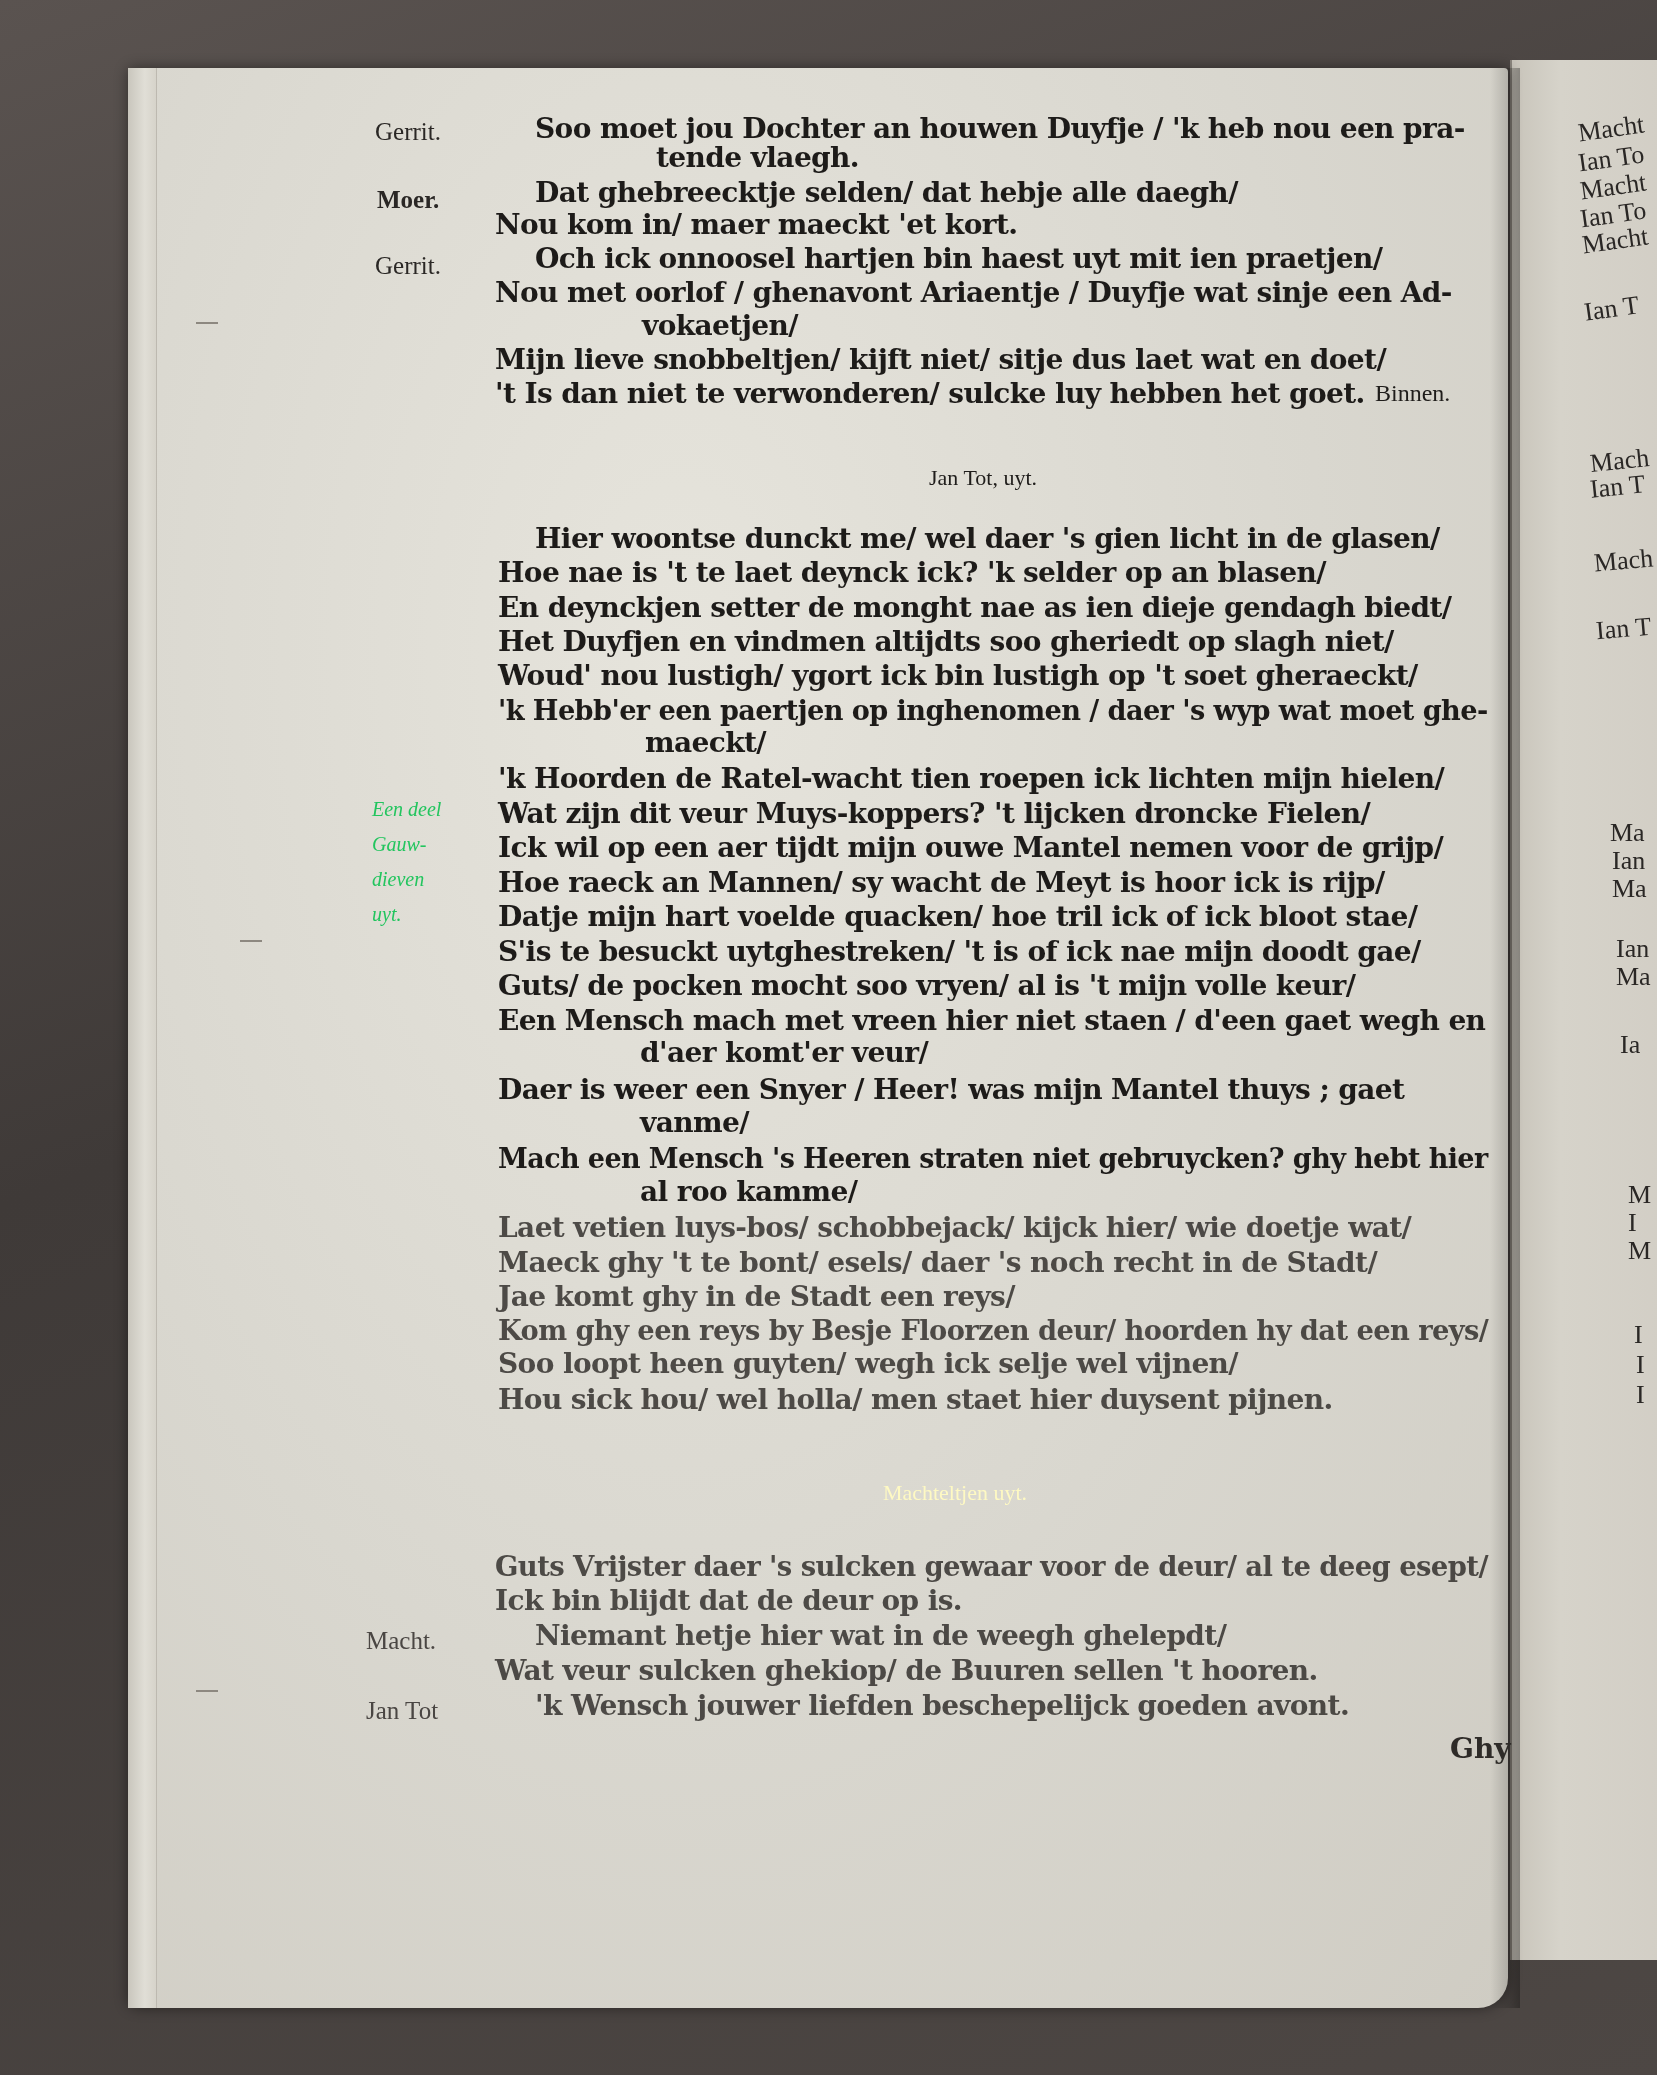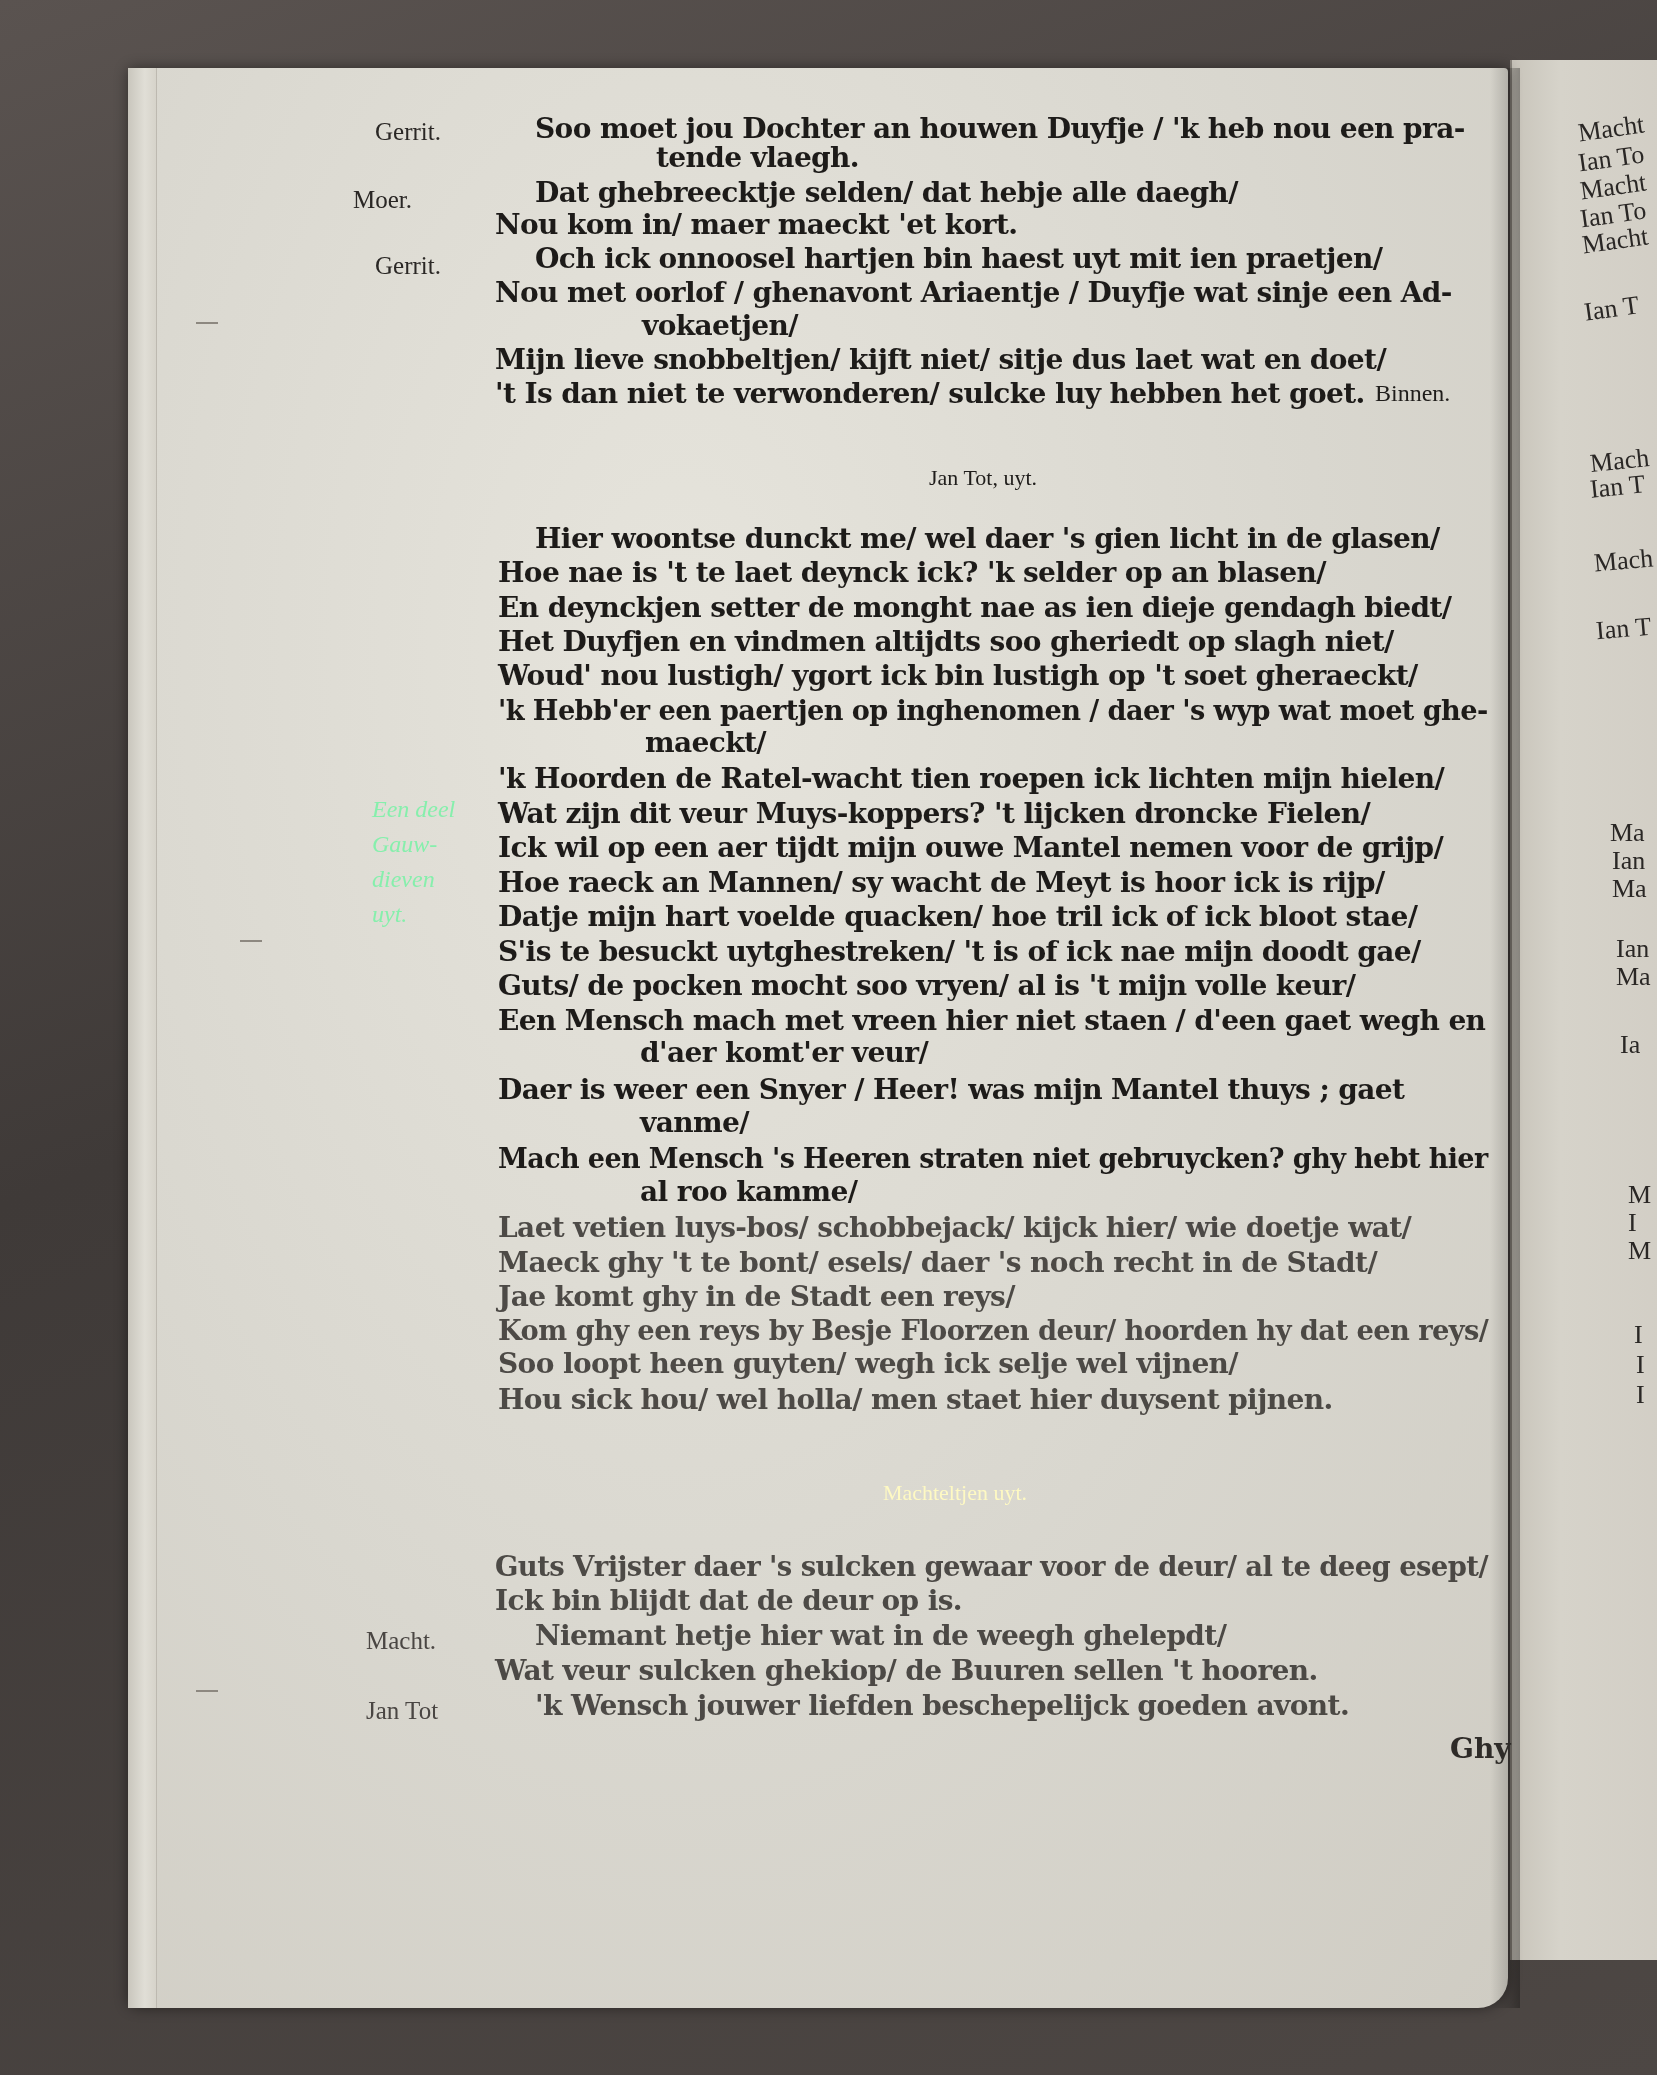--- a/index.html
+++ b/index.html
@@ -55,21 +55,21 @@
   }
   .heading.faded { color:#fef9c3; }
   .stage {
     position:absolute; white-space:nowrap;
     font-family: "Liberation Serif", serif;
     font-size:24px; color:#1f1d1b;
   }
   .margin-note {
     position:absolute; white-space:nowrap;
     font-family: "Liberation Serif", serif; font-style:italic;
-    font-size:24px; color:#86efac; line-height:35px;
+    font-size:20px; color:#22c55e; line-height:35px;
   }
   .catchword {
     position:absolute; white-space:nowrap;
     font-family: "DejaVu Serif", serif; font-weight:bold;
     font-size:28px; color:#2e2b28;
   }
   .facing {
     position:absolute; white-space:nowrap;
     font-family: "Liberation Serif", serif;
     font-size:26px; color:#2a2725; line-height:26px;
@@ -109,21 +109,21 @@
 <div class="left-page">
   <div class="edge-fold"></div>
 </div>
 <div class="gutter-shadow"></div>
 
 <div>
   <div class="speaker" style="left:375px;top:118px;">Gerrit.</div>
   <div class="line" style="left:535px;top:112px;">Soo moet jou Dochter an houwen Duyfje / 'k heb nou een pra-</div>
   <div class="line" style="left:656px;top:141px;">tende vlaegh.</div>
 
-  <div class="speaker" style="left:353px;top:186px;">Moer.</div>
+  <div class="speaker" style="left:377px;top:186px;font-weight:bold;">Moer.</div>
   <div class="line" style="left:535px;top:176px;">Dat ghebreecktje selden/ dat hebje alle daegh/</div>
   <div class="line" style="left:495px;top:208px;">Nou kom in/ maer maeckt 'et kort.</div>
 
   <div class="speaker" style="left:375px;top:252px;">Gerrit.</div>
   <div class="line" style="left:535px;top:242px;">Och ick onnoosel hartjen bin haest uyt mit ien praetjen/</div>
   <div class="line" style="left:495px;top:276px;">Nou met oorlof / ghenavont Ariaentje / Duyfje wat sinje een Ad-</div>
   <div class="line" style="left:642px;top:309px;">vokaetjen/</div>
   <div class="line" style="left:495px;top:343px;">Mijn lieve snobbeltjen/ kijft niet/ sitje dus laet wat en doet/</div>
   <div class="line" style="left:495px;top:377px;">'t Is dan niet te verwonderen/ sulcke luy hebben het goet.</div>
   <div class="stage" style="left:1375px;top:380px;">Binnen.</div>

